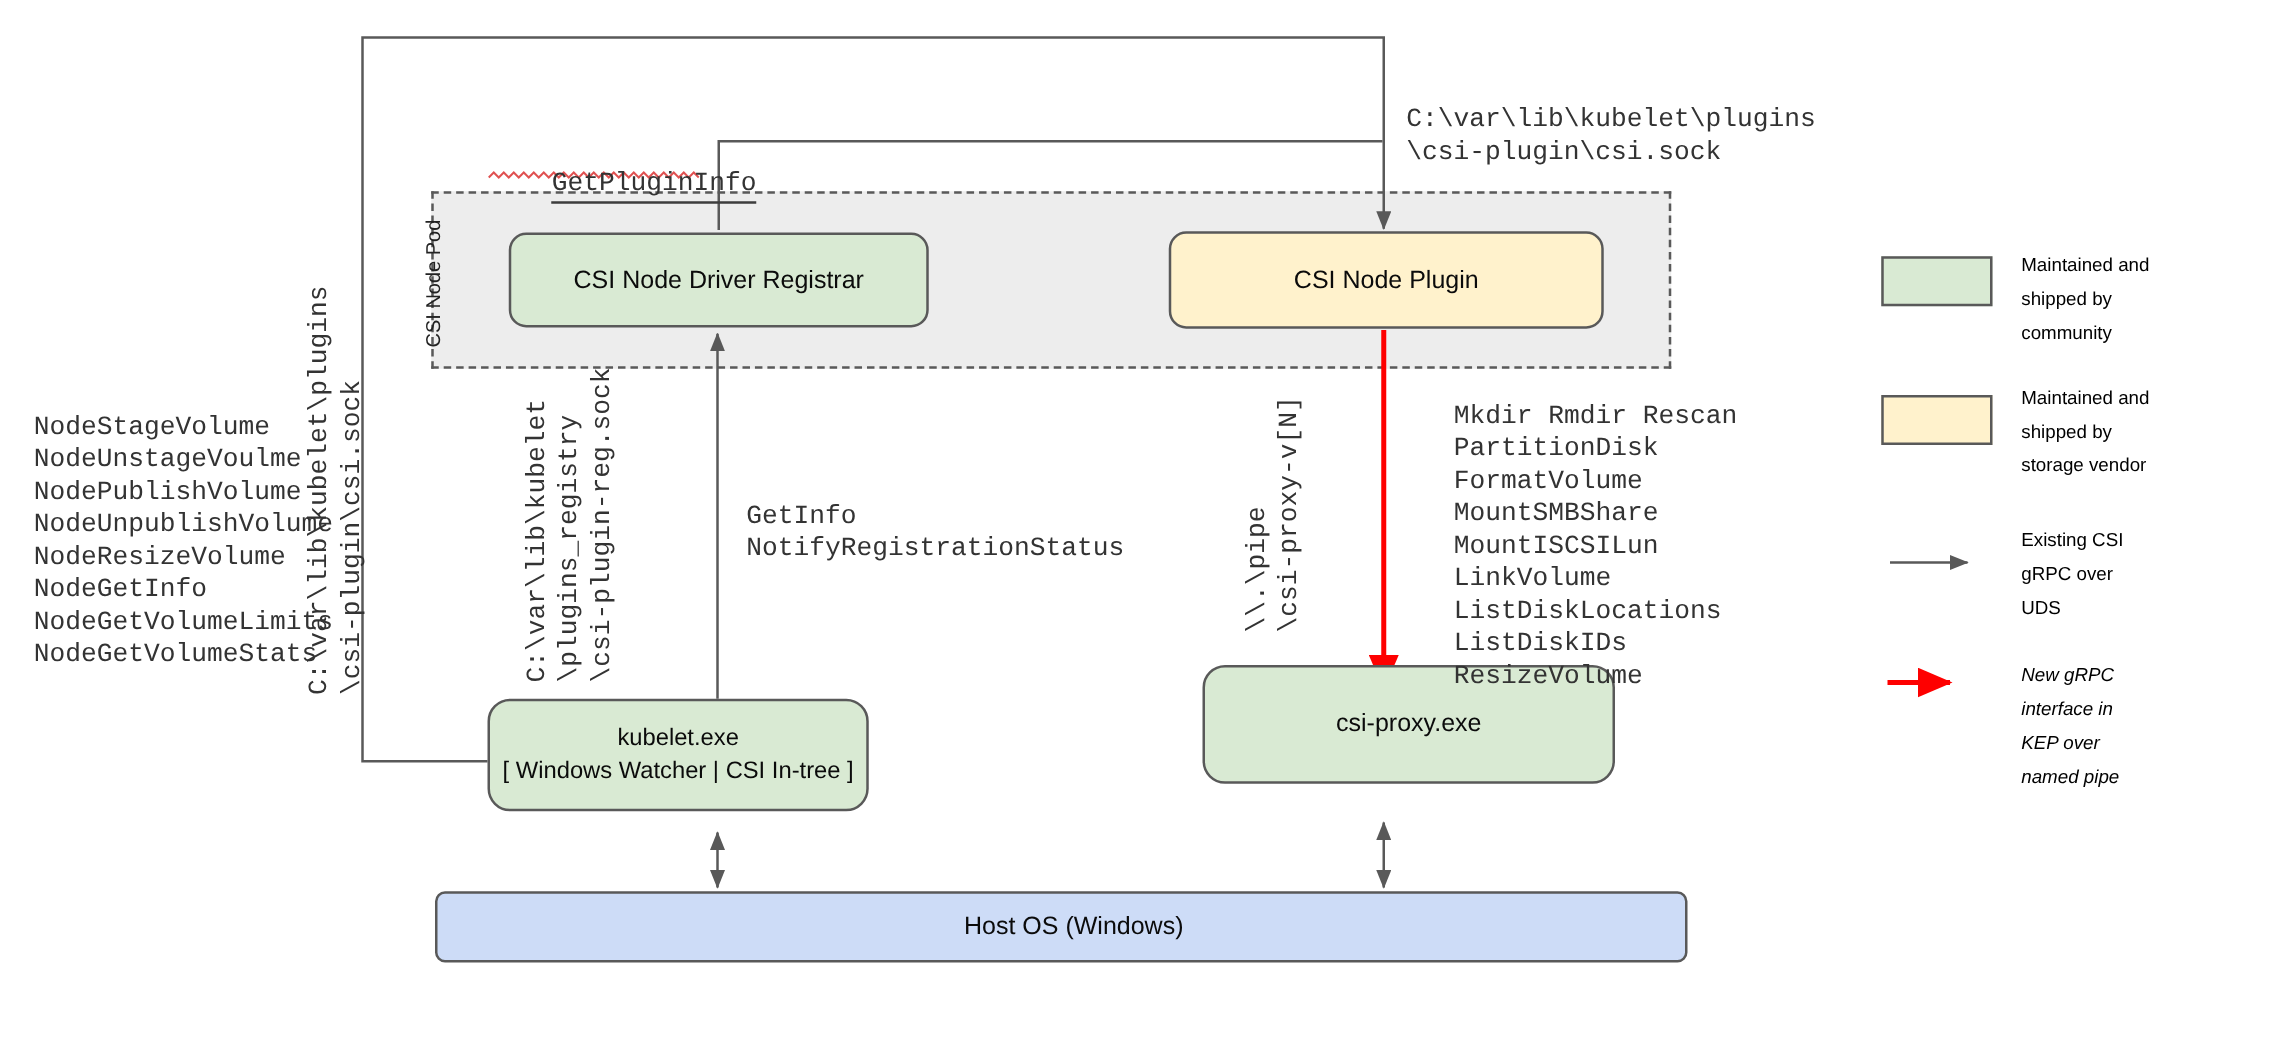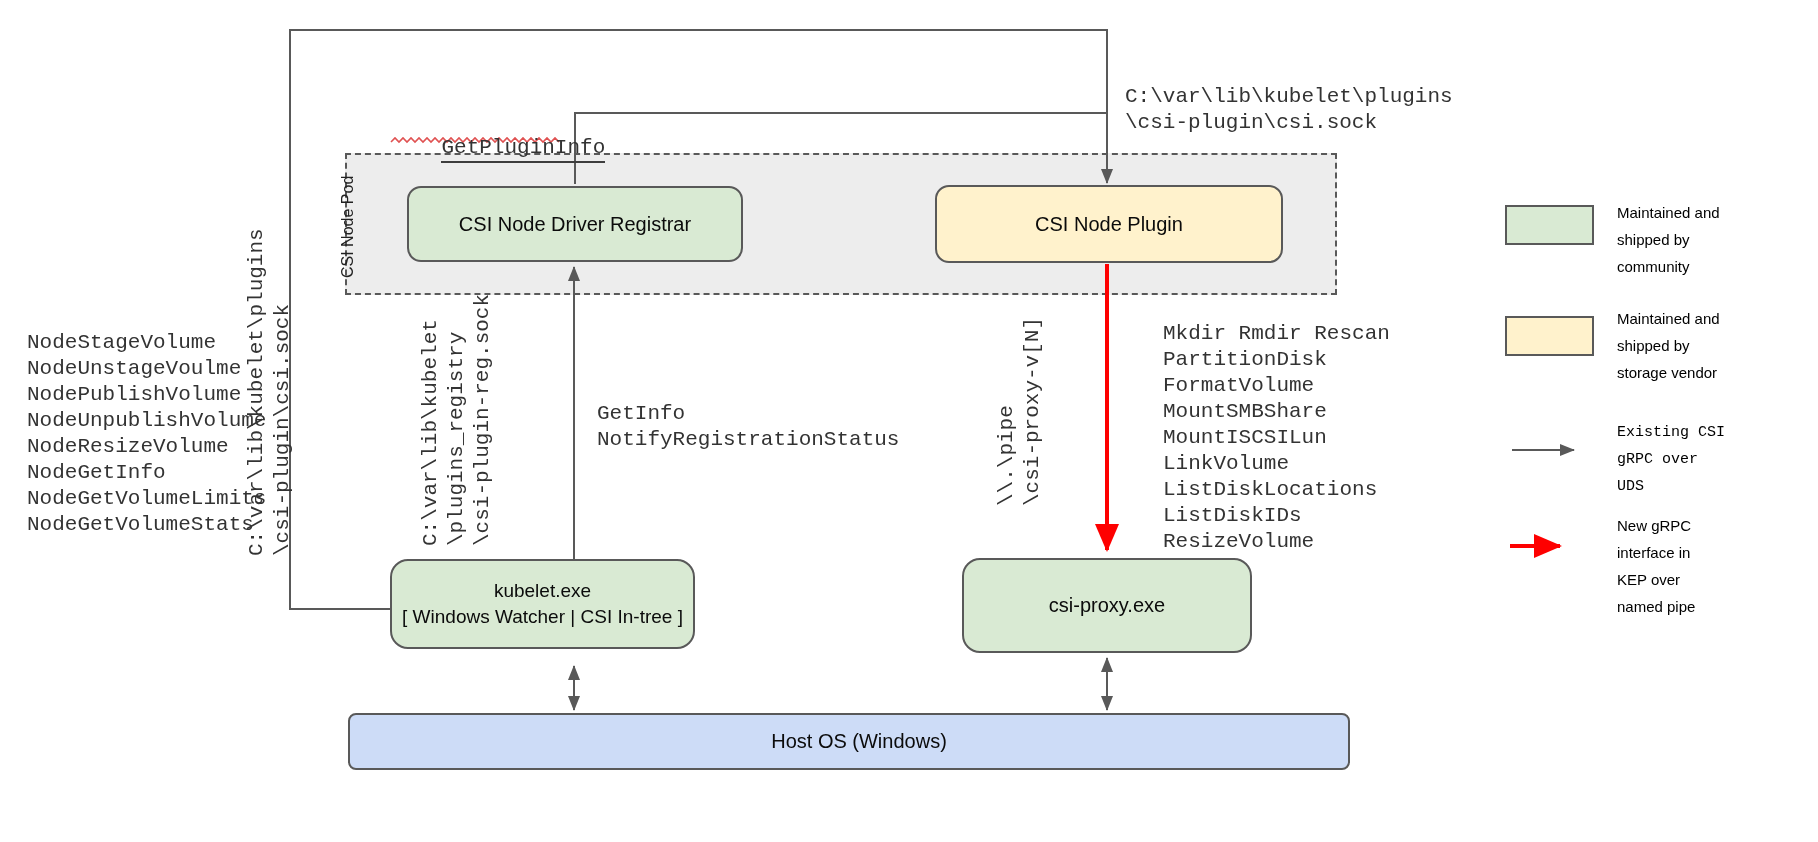--- a/index.html
+++ b/index.html
@@ -75,21 +75,21 @@
 
   <div class="box" style="left:407px;top:186px;width:336px;height:76px;border-radius:14px;background:var(--community-green);">
     <span>CSI Node Driver Registrar</span>
   </div>
 
   <div class="box" style="left:390px;top:559px;width:305px;height:90px;border-radius:18px;background:var(--community-green);font-size:19px;">
     <div class="kub-line">kubelet.exe</div>
     <div class="kub-line">[ Windows Watcher | CSI In-tree ]</div>
   </div>
 
-  <div class="box" style="left:962px;top:558px;width:290px;height:95px;border-radius:18px;background:var(--community-green);">
+  <div class="box" style="left:962px;top:532px;width:330px;height:95px;border-radius:18px;background:var(--community-green);">
     <span>csi-proxy.exe</span>
   </div>
 
   <div class="box" style="left:348px;top:713px;width:1002px;height:57px;border-radius:8px;background:var(--host-blue);padding-left:20px;">
     <span>Host OS (Windows)</span>
   </div>
 
   <div class="podlabel rot h20" style="left:358px;top:258px;">CSI Node Pod</div>
 
   <div class="mono" style="left:391px;top:109px;text-align:center;">
@@ -134,22 +134,22 @@
   <div class="legend-swatch" style="left:1505px;top:205px;background:var(--community-green);"></div>
   <div class="legend-label" style="top:199px;">Maintained and
 shipped by
 community</div>
 
   <div class="legend-swatch" style="left:1505px;top:316px;background:var(--vendor-yellow);"></div>
   <div class="legend-label" style="top:305px;">Maintained and
 shipped by
 storage vendor</div>
 
-  <div class="legend-label" style="top:419px;font-family:Liberation Mono, monospace;">Existing CSI
+  <div class="legend-label" style="top:419px;">Existing CSI
 gRPC over
 UDS</div>
 
-  <div class="legend-label" style="top:512px;">New gRPC
+  <div class="legend-label" style="top:527px;font-style:italic;">New gRPC
 interface in
 KEP over
 named pipe</div>
 
 </div>
 
 </body></html>

